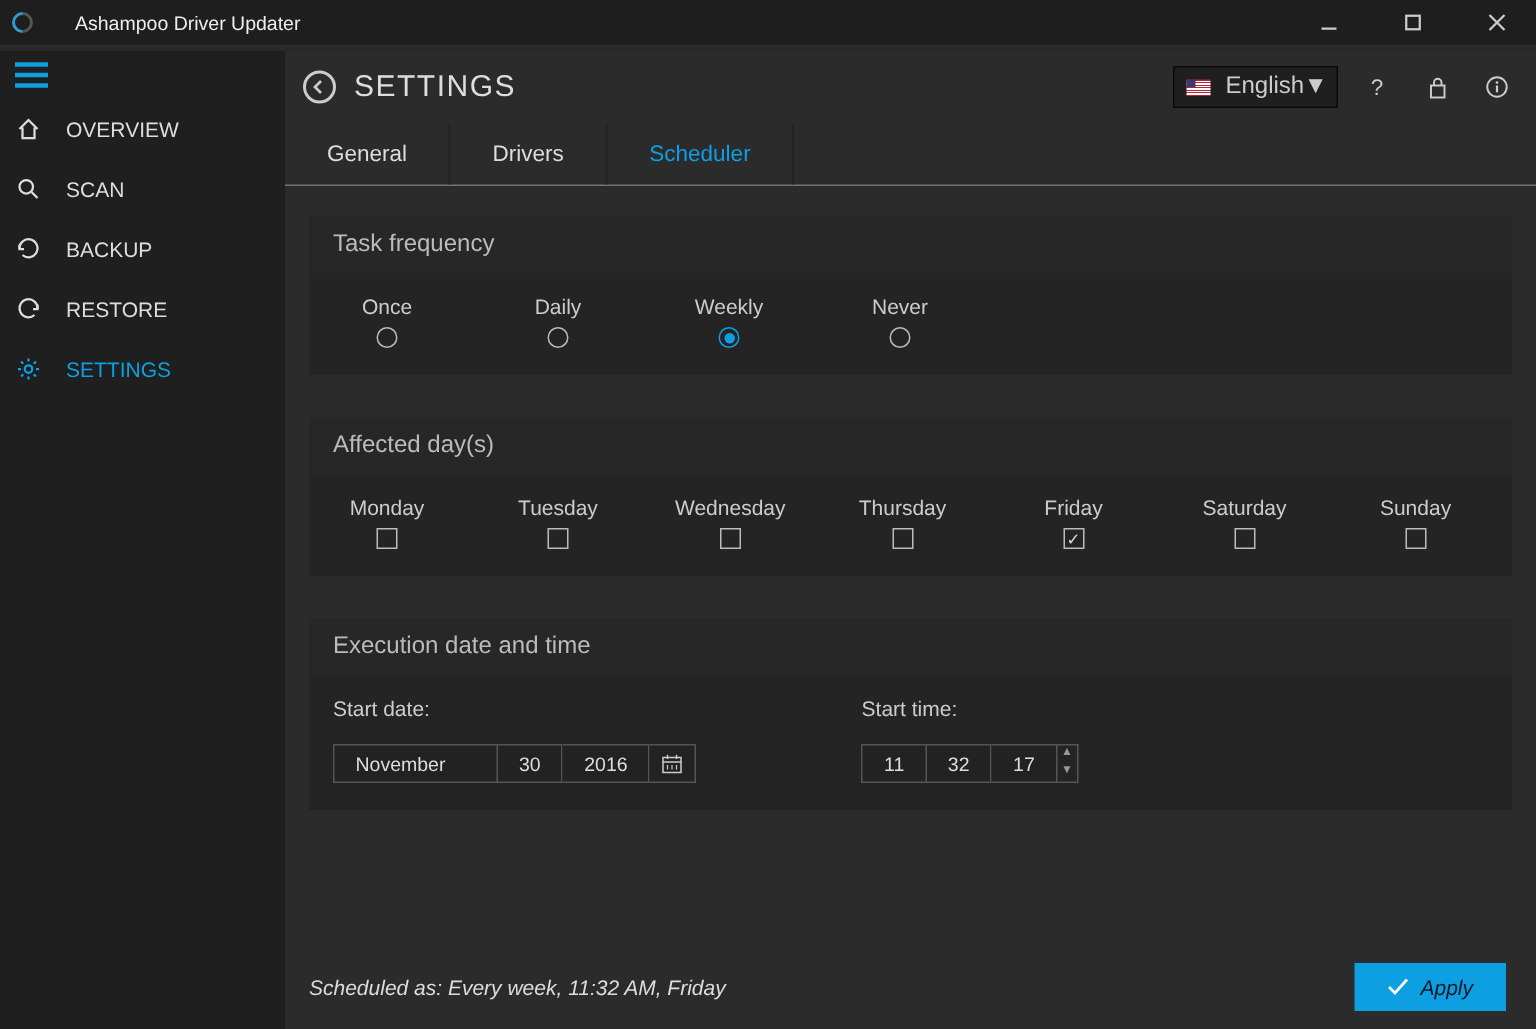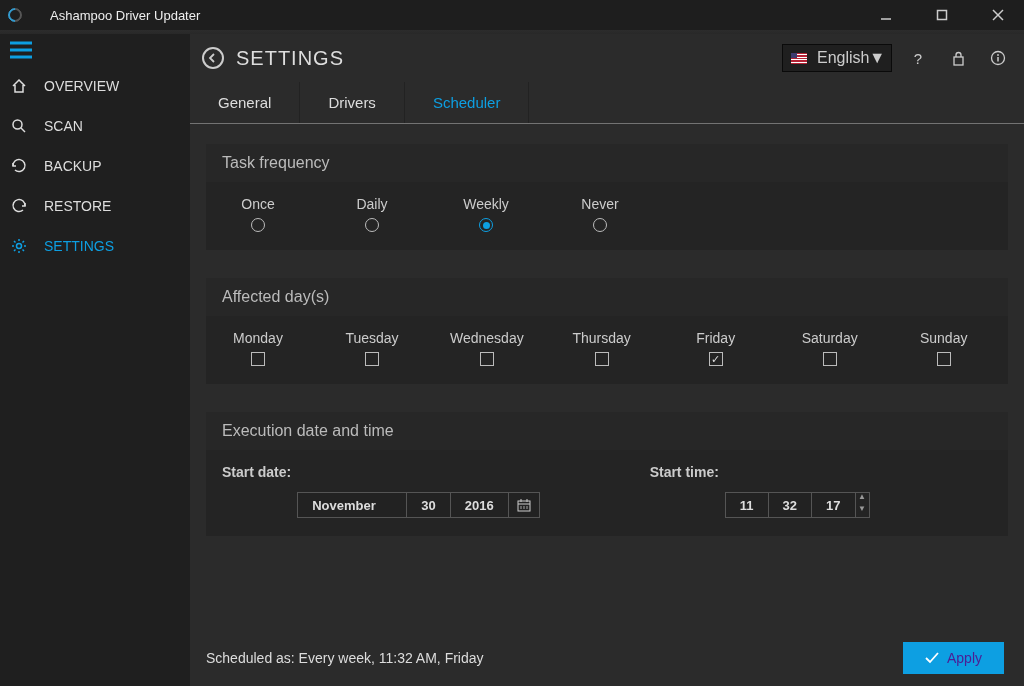--- a/index.html
+++ b/index.html
@@ -34,31 +34,31 @@
 .section-title { font-size: 16px; color: #bbb; padding: 10px 16px; background:#272727; font-weight:300; }
 .section-body { background: #242424; padding: 14px 16px 18px 16px; }
 .options-row { display: flex; gap: 42px; flex-wrap: wrap; }
 .opt { display:flex; flex-direction:column; align-items:center; gap:6px; min-width:72px; }
 .opt-label { font-size: 14px; color:#ccc; }
 .radio { width:14px; height:14px; border:1.5px solid #bbb; border-radius:50%; display:flex; align-items:center; justify-content:center; cursor:pointer; }
 .radio.checked { border-color:#0d9fe2; }
 .radio.checked::after { content:''; width:7px; height:7px; background:#0d9fe2; border-radius:50%; }
 .checkbox { width:14px; height:14px; border:1.5px solid #bbb; display:flex; align-items:center; justify-content:center; cursor:pointer; color:#ddd; font-size:11px; }
 .exec-row { display:flex; gap: 110px; }
-.exec-col { display:flex; flex-direction:row; gap:6px;font-weight:bold; }
+.exec-col { display:flex; flex-direction:column; gap:16px; }
 .exec-label { font-size:14px; color:#ccc; }
-.date-group, .time-group { display:flex;margin-top:28px; }
+.date-group, .time-group { display:flex; }
 .cell { border:1px solid #555; background:#222; height:26px; display:flex; align-items:center; justify-content:center; font-size:13px; padding:0 14px; color:#ddd; cursor:pointer; }
 .cell + .cell { border-left:none; }
 .cal-icon { padding:0 8px; }
 .spinner { display:flex; flex-direction:column; justify-content:center; border:1px solid #555; border-left:none; height:26px; width:14px; }
 .spinner div { height:12px; display:flex; justify-content:center; color:#999; font-size:8px; cursor:pointer; line-height:1; }
-.footer { height: 56px; display:flex; align-items:center; padding: 0 20px 0 4px; }
+.footer { height: 56px; display:flex; align-items:center; padding: 0 20px 0 4px; font-style: italic; }
 .footer-text { font-size:14px; color:#ddd; flex:1; padding-left:12px; }
-.apply-btn { background:#0d9fe2; color:#4c1d95; height:32px; padding:0 22px; display:flex; align-items:center; gap:8px; cursor:pointer; font-size:14px; }
+.apply-btn { background:#0d9fe2; color:#0f172a; height:32px; padding:0 22px; display:flex; align-items:center; gap:8px; cursor:pointer; font-size:14px; }
 svg { display:block; }
 </style>
 </head>
 <body>
 
 <div class="titlebar">
   <div class="logo"></div>
   <div class="title">Ashampoo Driver Updater</div>
   <div class="winbtn">
       <svg width="12" height="12">

